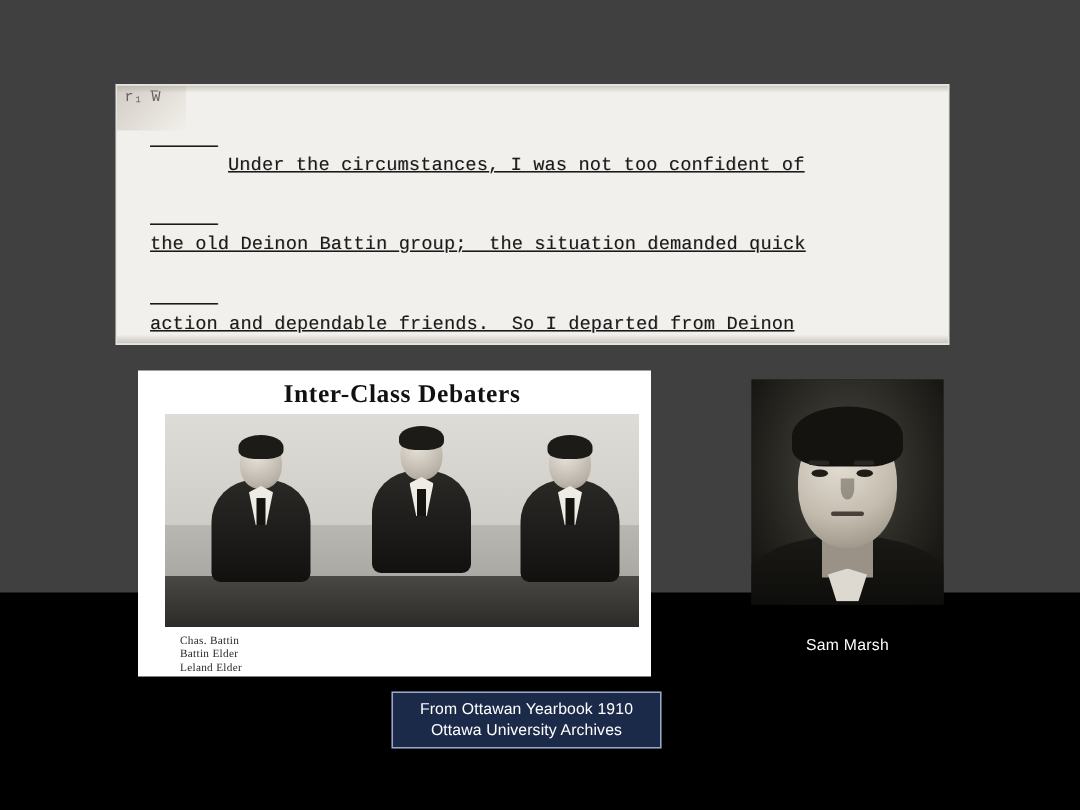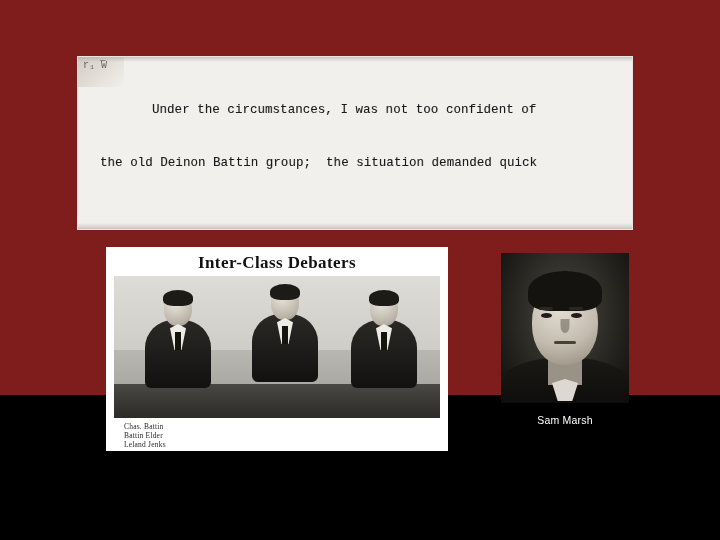--- a/index.html
+++ b/index.html
@@ -10,21 +10,21 @@
   body {
     width: 720px;
     height: 540px;
     overflow: hidden;
     font-family: "Liberation Sans", sans-serif;
   }
   #slide {
     position: relative;
     width: 720px;
     height: 395px;
-    background: #7f1d1d;
+    background: #404040;
   }
 
   
   .letter {
     position: absolute;
     left: 78px;
     top: 57px;
     width: 554px;
     height: 172px;
     background: #f2f0ec;
@@ -39,20 +39,21 @@
     bottom: 0;
     padding: 10px 14px 8px 22px;
     box-sizing: border-box;
     font-family: "Liberation Mono", monospace;
     font-size: 12.4px;
     line-height: 17.6px;
     color: #1a1a1a;
     letter-spacing: 0.1px;
     white-space: pre-wrap;
     text-shadow: 0.4px 0 0 rgba(0,0,0,0.28);
+    text-decoration: underline;
   }
   .letter-line { display: block; }
   .letter-line.indent { text-indent: 52px; }
   .letter-stain {
     position: absolute;
     left: 0;
     top: 0;
     width: 46px;
     height: 30px;
     background: linear-gradient(135deg, #cfcac2 0%, #e3dfd8 55%, #f2f0ec 100%);
@@ -76,26 +77,26 @@
   .letter-edge-bottom {
     position: absolute;
     left: 0; right: 0; bottom: 0;
     height: 6px;
     background: linear-gradient(0deg, rgba(160,155,148,0.5), rgba(242,240,236,0));
   }
 
   
   .yearbook {
     position: absolute;
-    left: 106px;
+    left: 92px;
     top: 247px;
     width: 342px;
     height: 204px;
     background: #ffffff;
-    padding: 6px 8px 4px 8px;
+    padding: 6px 8px 4px 18px;
     box-sizing: border-box;
   }
   .yearbook-title {
     text-align: center;
     font-family: "Liberation Serif", serif;
     font-size: 17px;
     font-weight: bold;
     color: #111111;
     letter-spacing: 0.4px;
     line-height: 20px;
@@ -290,21 +291,21 @@
     top: 88px;
     transform: translateX(-50%);
     width: 22px;
     height: 3px;
     border-radius: 2px;
     background: #47413a;
   }
   .portrait-caption {
     position: absolute;
     left: 501px;
-    top: 414px;
+    top: 424px;
     width: 128px;
     text-align: center;
     color: #ffffff;
     font-size: 10.5px;
     line-height: 13px;
     letter-spacing: 0.2px;
   }
 
   
   .source-box {
@@ -334,20 +335,21 @@
 <div id="slide">
 
   <div class="letter">
     <div class="letter-stain"></div>
     <div class="letter-edge-top"></div>
     <div class="letter-edge-bottom"></div>
     <div class="letter-mark">r₁ ͞W</div>
     <div class="letter-inner">
       <span class="letter-line indent">Under the circumstances, I was not too confident of</span>
       <span class="letter-line">the old Deinon Battin group;  the situation demanded quick</span>
+      <span class="letter-line">action and dependable friends.  So I departed from Deinon</span>
       
       
       
       
       
       
     </div>
   </div>
 
   <div class="yearbook">
@@ -373,34 +375,38 @@
         <div class="body"></div>
         <div class="head"></div>
         <div class="hair"></div>
         <div class="shirt"></div>
         <div class="tie"></div>
       </div>
     </div>
     <div class="yearbook-captions">
       <span>Chas. Battin</span>
       <span>Battin Elder</span>
-      <span>Leland Jenks</span>
+      <span>Leland Elder</span>
     </div>
   </div>
 
   <div class="portrait">
     <div class="pt-bg"></div>
     <div class="pt-shoulders"></div>
     <div class="pt-neck"></div>
     <div class="pt-collar"></div>
     <div class="pt-face"></div>
     <div class="pt-hair"></div>
     <div class="pt-brow l"></div>
     <div class="pt-brow r"></div>
     <div class="pt-eye l"></div>
     <div class="pt-eye r"></div>
     <div class="pt-nose"></div>
     <div class="pt-mouth"></div>
   </div>
   <div class="portrait-caption">Sam Marsh</div>
 
+  <div class="source-box">
+    <span class="source-line">From Ottawan Yearbook 1910</span>
+    <span class="source-line">Ottawa University Archives</span>
+  </div>
 
 </div>
 
 </body></html>

